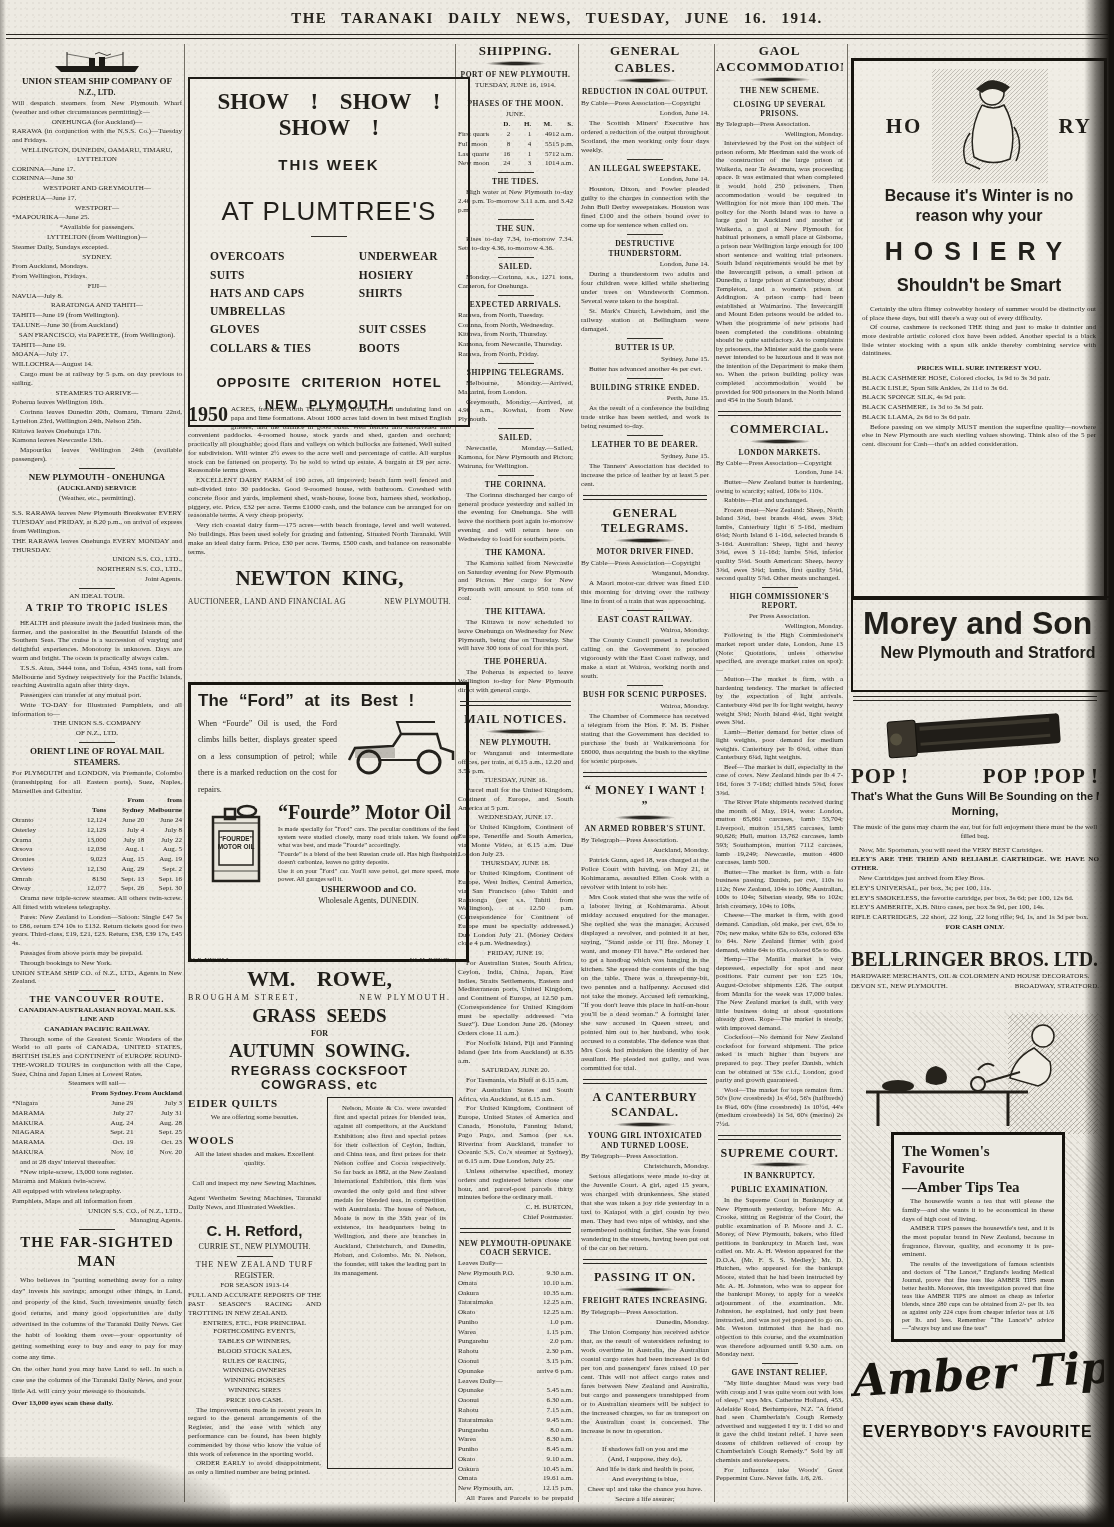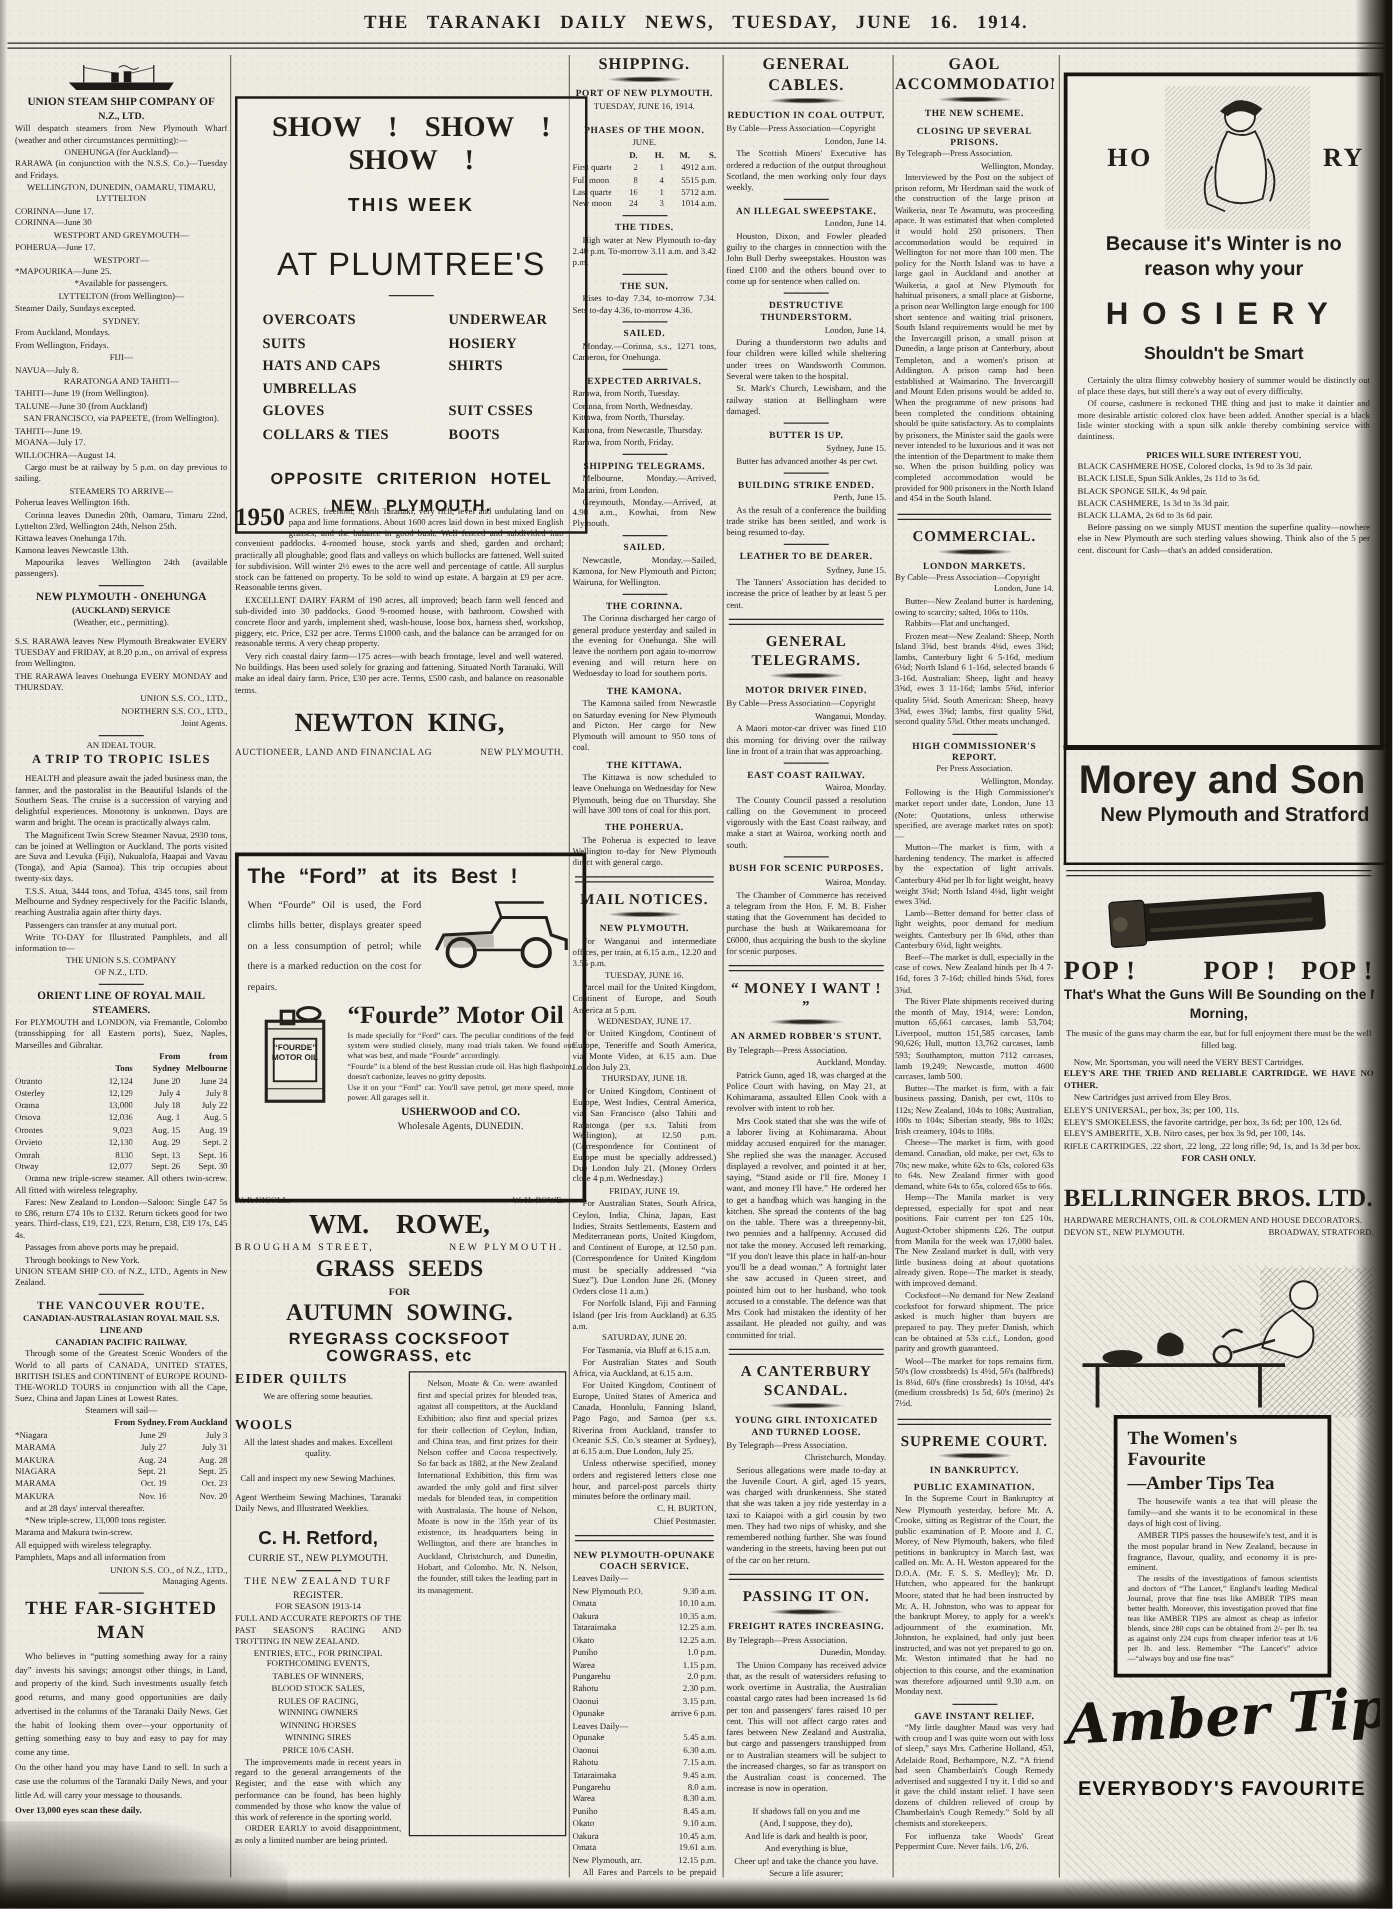--- a/index.html
+++ b/index.html
@@ -35,35 +35,35 @@
   .b-cols span{flex:1;text-align:right;white-space:nowrap;overflow:hidden;}
   .b-cols span:first-child{flex:1.5;text-align:left;}
   .b-cols.hdr{font-weight:bold;}
   .b-lead{margin:1px 0;}
   .leadnum{float:left;font-size:20px;line-height:.85;font-weight:bold;margin:1px 3px 0 0;}
   .b-sp{}
 
   
   .b{font-weight:bold}.thin{font-weight:400}.nowrap{white-space:nowrap}
   .fs6{font-size:6.4px}.fs7{font-size:7px}.fs8{font-size:8px}.fs9{font-size:9px}.fs10{font-size:10px}
-  .fs11{font-size:11px}.fs12{font-size:12px}.fs13{font-size:13px}.fs14{font-size:14px}.fs15{font-size:15px}
+  .fs11{font-size:11px}.fs12{font-size:12px}.fs13{font-size:13px}.fs14{font-size:18px}.fs15{font-size:15px}
   .fs16{font-size:16px}.fs17{font-size:17px}.fs19{font-size:19px}.fs20{font-size:20px}.fs21{font-size:21px}
   .fs22{font-size:22px}.fs23{font-size:23px}.fs25{font-size:25px}.fs26{font-size:26px}.fs32{font-size:32px}
   .ls1{letter-spacing:1px}.ls2{letter-spacing:2px}.lsx{letter-spacing:11px}
   .ws1{word-spacing:6px}.ws2{word-spacing:16px}.ws3{word-spacing:30px}
   .al-l{text-align:left}.al-c{text-align:center}
   .airy{line-height:2.05}.airy2{line-height:1.55}
   .h4{height:4px}.h6{height:6px}.h8{height:8px}.h10{height:10px}.h12{height:12px}.h16{height:16px}.h20{height:20px}
   .sans{font-family:"Liberation Sans",sans-serif;}
 
   .plist span{text-align:left !important;font-weight:bold;font-size:11.5px;letter-spacing:.3px;line-height:1.5;}
   .plist span:first-child{padding-left:10px;}
   .nk span{font-size:7.5px;letter-spacing:.4px;}
   .rowe-sub span{font-size:8px;letter-spacing:2px;}
-  .popline{justify-content:space-between;gap:20px;}
+  .popline{justify-content:space-between;}
   .popline span{flex:0 0 auto;font-weight:bold;font-size:21px;letter-spacing:1px;text-align:left;}
 
   
   #col-union{left:12px;top:48px;width:170px;height:1455px;}
   #plumtree{left:188px;top:57px;width:258px;height:330px;border:2px solid #1f1d18;padding:8px 10px;text-align:center;background:rgba(245,243,236,.4);margin-top:20px;}
   #land{left:188px;top:398px;width:263px;height:278px;}
   #ford{left:188px;top:682px;width:261px;height:266px;border:3px solid #17150f;padding:4px 7px;background:rgba(245,243,236,.35);}
   #rowe{left:188px;top:956px;width:263px;height:134px;text-align:center;}
   #retford{left:188px;top:1095px;width:133px;height:408px;}
   #moate{left:327px;top:1097px;width:112px;height:360px;border:1.5px solid #26241e;padding:5px 6px;font-size:6.8px;line-height:1.35;}
@@ -177,21 +177,20 @@
         <div class="b-p0">S.S. RARAWA leaves New Plymouth Breakwater EVERY TUESDAY and FRIDAY, at 8.20 p.m., on arrival of express from Wellington.</div>
         <div class="b-p0">THE RARAWA leaves Onehunga EVERY MONDAY and THURSDAY.</div>
         <div class="b-r">UNION S.S. CO., LTD.,</div>
         <div class="b-r">NORTHERN S.S. CO., LTD.,</div>
         <div class="b-r">Joint Agents.</div>
         <div class="b-rule"></div>
         <div class="b-c">AN IDEAL TOUR.</div>
         <div class="b-c fs10 b ls1">A TRIP TO TROPIC ISLES</div>
         <div class="b-sp h4"></div>
         <div class="b-p">HEALTH and pleasure await the jaded business man, the farmer, and the pastoralist in the Beautiful Islands of the Southern Seas. The cruise is a succession of varying and delightful experiences. Monotony is unknown. Days are warm and bright. The ocean is practically always calm.</div>
-        <div class="b-p">The Magnificent Twin Screw Steamer Navua, 2930 tons, can be joined at Wellington or Auckland. The ports visited are Suva and Levuka (Fiji), Nukualofa, Haapai and Vavau (Tonga), and Apia (Samoa). This trip occupies about twenty-six days.</div>
         <div class="b-p">T.S.S. Atua, 3444 tons, and Tofua, 4345 tons, sail from Melbourne and Sydney respectively for the Pacific Islands, reaching Australia again after thirty days.</div>
         <div class="b-p">Passengers can transfer at any mutual port.</div>
         <div class="b-p">Write TO-DAY for Illustrated Pamphlets, and all information to—</div>
         <div class="b-c">THE UNION S.S. COMPANY</div>
         <div class="b-c">OF N.Z., LTD.</div>
         <div class="b-rule"></div>
         <div class="b-c fs9 b">ORIENT LINE OF ROYAL MAIL</div>
         <div class="b-c fs8 b">STEAMERS.</div>
         <div class="b-p0">For PLYMOUTH and LONDON, via Fremantle, Colombo (transshipping for all Eastern ports), Suez, Naples, Marseilles and Gibraltar.</div>
         <div class="b-cols hdr">

